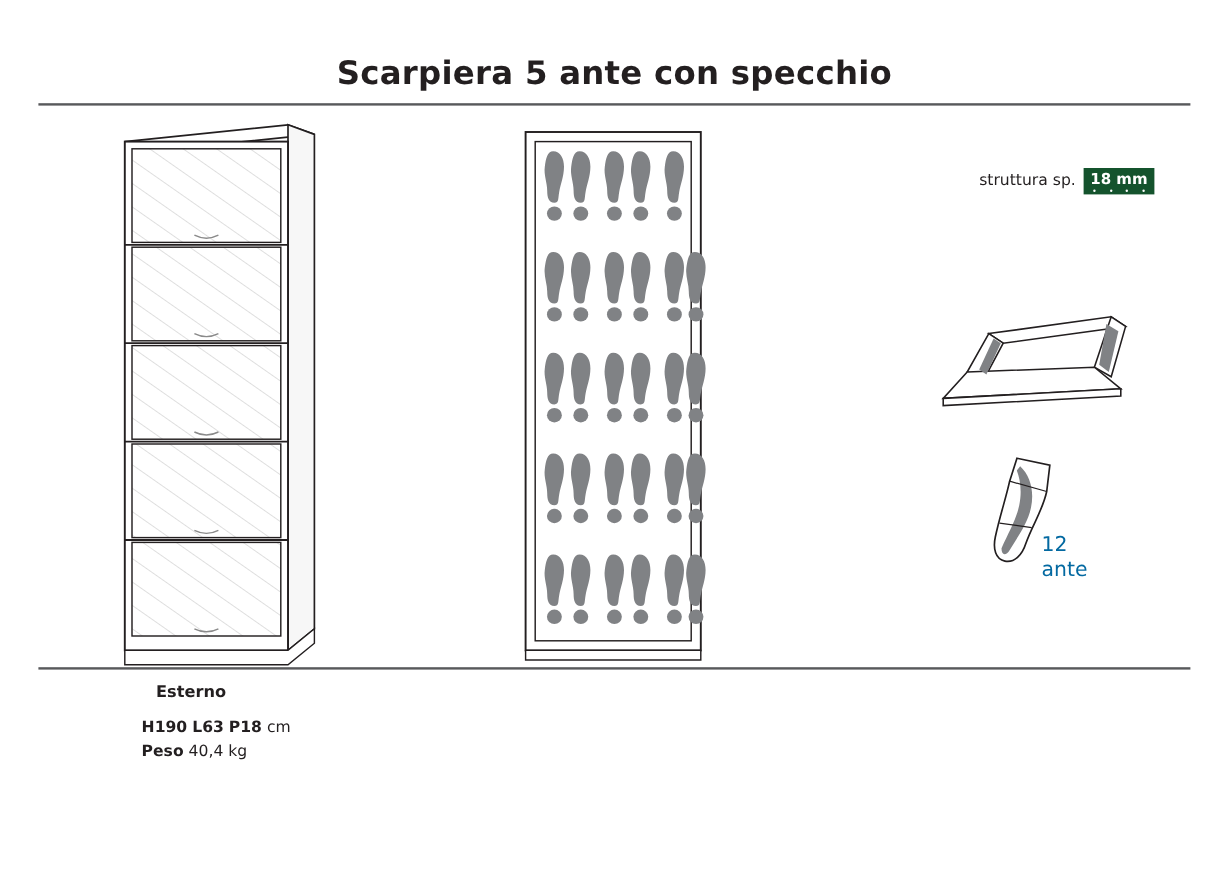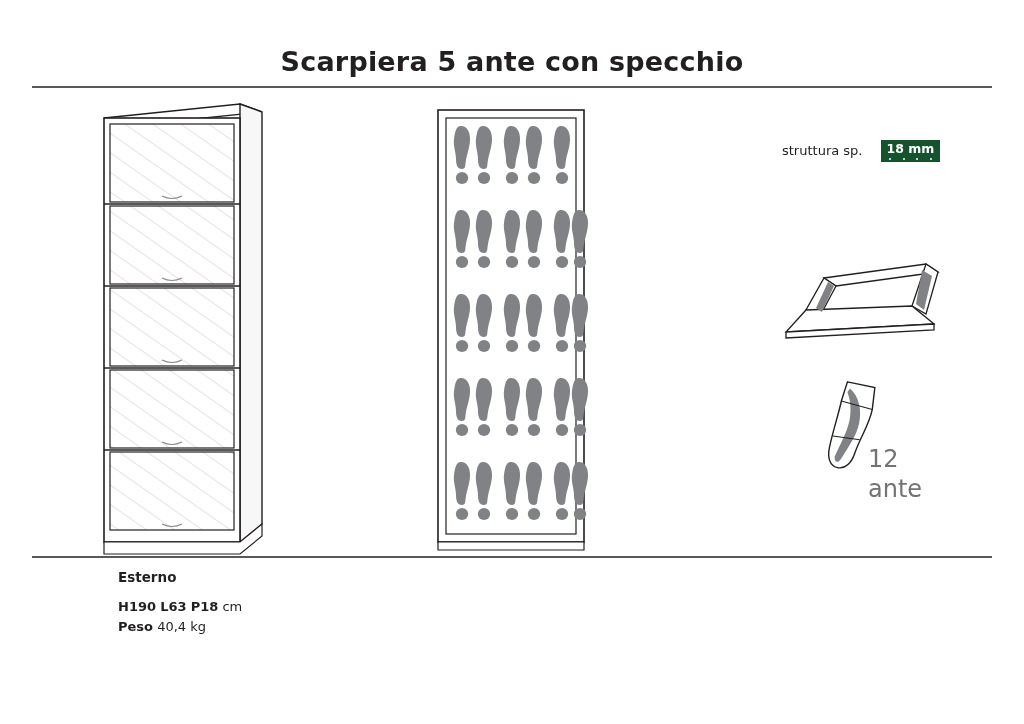--- a/index.html
+++ b/index.html
@@ -50,36 +50,37 @@
   .caption {
     position: absolute;
     font-size: 13px;
     color: #231f20;
     line-height: 1.45;
   }
   .caption .head {
     font-weight: bold;
     font-size: 13.5px;
     margin-bottom: 10px;
+    margin-left: 12px;
   }
   .caption .dims b { font-weight: bold; margin-top: 47px; }
   .caption .weight { margin-top: 2px; }
   .caption .weight b { font-weight: bold; }
 
   #caption-esterno { left: 118px; top: 568px; width: 230px; text-align: left; }
   #caption-interno { left: 462px; top: 568px; width: 230px; text-align: left; }
 
   
   .thickness {
     position: absolute;
-    left: 782px;
+    left: 816px;
     top: 140px;
     display: flex;
     align-items: center;
-    gap: 18px;
+    gap: 6px;
     font-size: 13px;
     text-align: center;
   }
   .thickness .label { color: #231f20; }
   .thickness .chip {
     position: relative;
     background: #14532d;
     color: #ffffff;
     font-weight: bold;
     font-size: 12.5px;
@@ -98,23 +99,23 @@
     width: 2px; height: 2px;
     background: #ffffff;
     border-radius: 50%;
   }
 
   
   .pairs {
     position: absolute;
     left: 868px;
     top: 444px;
-    font-size: 24px;
+    font-size: 17px;
     line-height: 1.25;
-    color: #737373;
+    color: #0369a1;
   }
 
   
   .art { position: absolute; }
   #art-cabinet { left: 84px; top: 96px; }
   #art-interior { left: 424px; top: 96px; }
   #art-shelf { left: 776px; top: 258px; }
   #art-shoe { left: 818px; top: 378px; }
 </style>
 </head>

